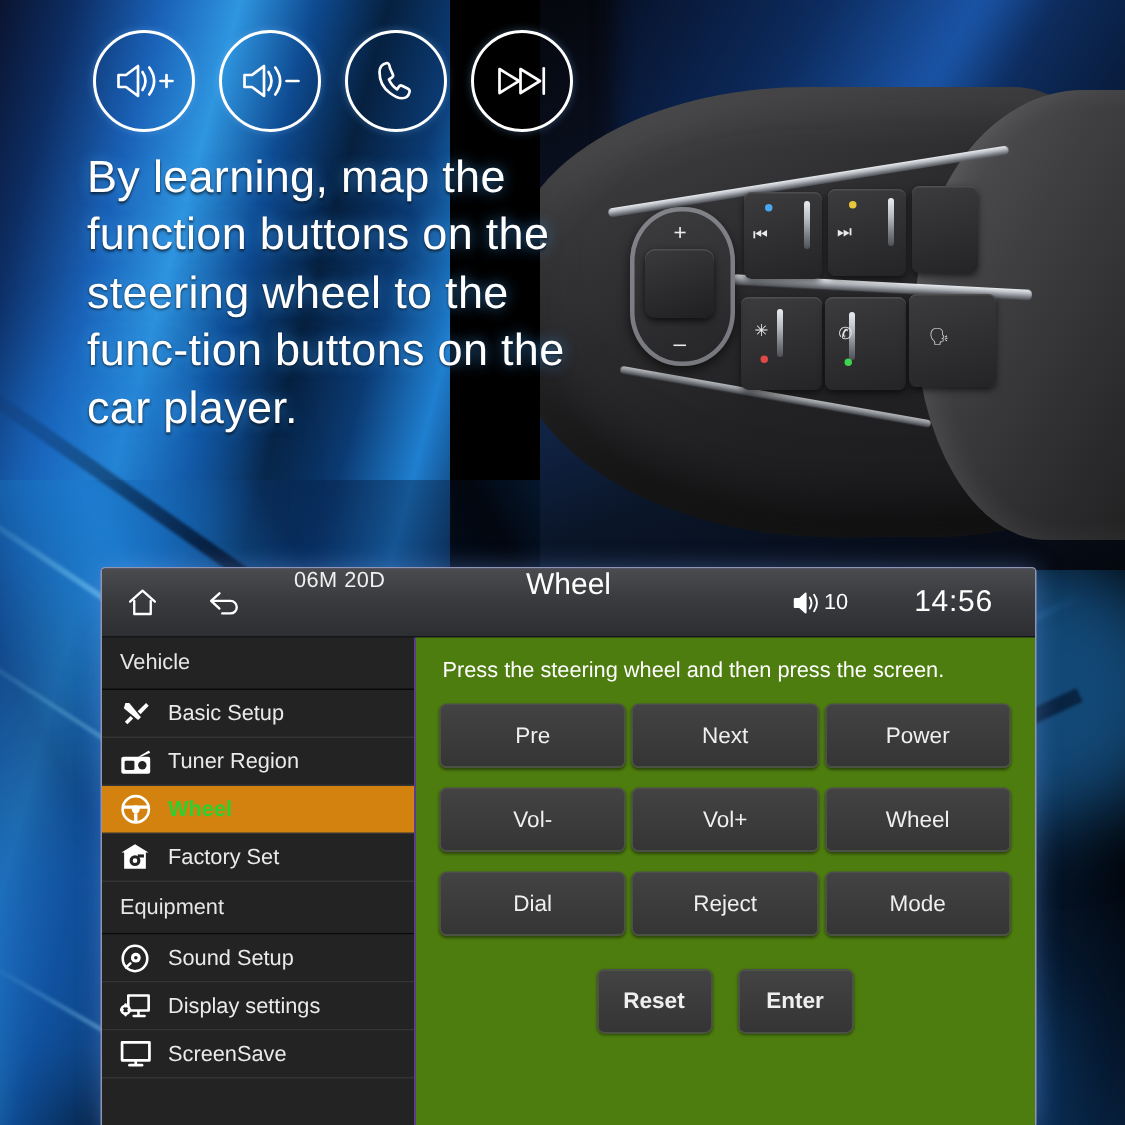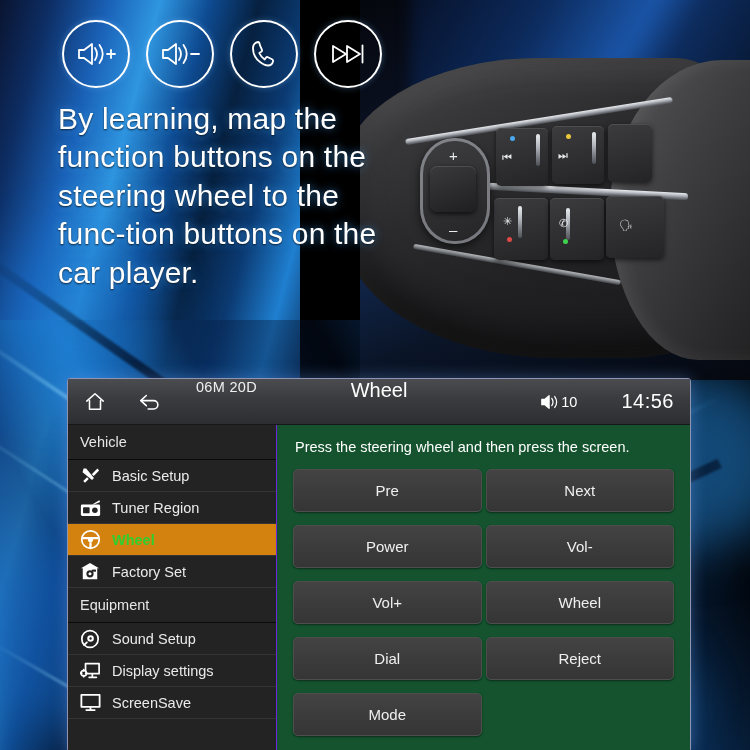--- a/index.html
+++ b/index.html
@@ -123,21 +123,21 @@
     display:flex;color:#fff;position:relative;
     border-bottom:1px solid #15171a;
   }
   .sb-home{margin-left:16px;display:flex;align-items:center;}
   .sb-back{margin-left:32px;display:flex;align-items:center;}
   .sb-date{margin-left:34px;font-size:14.5px;color:#f0f0f0;letter-spacing:.3px;}
   .sb-title{
     position:absolute;left:0;right:0;text-align:center;
     font-size:20px;color:#fff;pointer-events:none;
   }
-  .sb-right{margin-left:auto;display:flex;align-items:center;gap:0;padding-right:16px;}
+  .sb-right{margin-left:auto;display:flex;align-items:center;gap:0;padding-right:28px;}
   .sb-vol{display:flex;align-items:center;gap:1px;margin-right:44px;}
   .sb-vol-num{font-size:14.5px;color:#fff;}
   .sb-time{font-size:20px;color:#fff;letter-spacing:.5px;}
 
   .body{flex:1;display:flex;min-height:0;}
 
   
   .sidebar{
     width:208px;flex:0 0 208px;background:#232323;
     border-right:1px solid #6d28d9;
@@ -154,23 +154,23 @@
     color:#eaeaea;font-size:14.5px;background:#232323;
   }
   .nav-item .ico{
     width:44px;flex:0 0 44px;display:flex;align-items:center;justify-content:center;
   }
   .nav-item.selected{background:#d3820f;}
   .nav-item.selected .lbl{color:#2fd02f;font-weight:bold;}
   .lbl{white-space:nowrap;}
 
   
-  .content{flex:1;background:#14532d;padding:14px 16px 0 16px;position:relative;}
+  .content{flex:1;background:#4d7c0f;padding:14px 16px 0 16px;position:relative;}
   .hint{color:#ffffff;font-size:14.5px;margin:0 0 14px 2px;}
-  .grid{display:grid;grid-template-columns:repeat(2,1fr);gap:13px 4px;}
+  .grid{display:grid;grid-template-columns:repeat(3,1fr);gap:13px 4px;}
   .key{
     height:41px;border-radius:5px;
     background:linear-gradient(180deg,#434343 0%, #3b3b3b 55%, #353535 100%);
     border:1px solid #4e4e4e;
     color:#efefef;font-size:15px;
     display:flex;align-items:center;justify-content:center;
     box-shadow:0 1px 2px rgba(0,0,0,.45);
   }
   .footer-keys{
     display:flex;justify-content:center;gap:17px;margin-top:22px;padding-right:1px;font-weight:bold;

